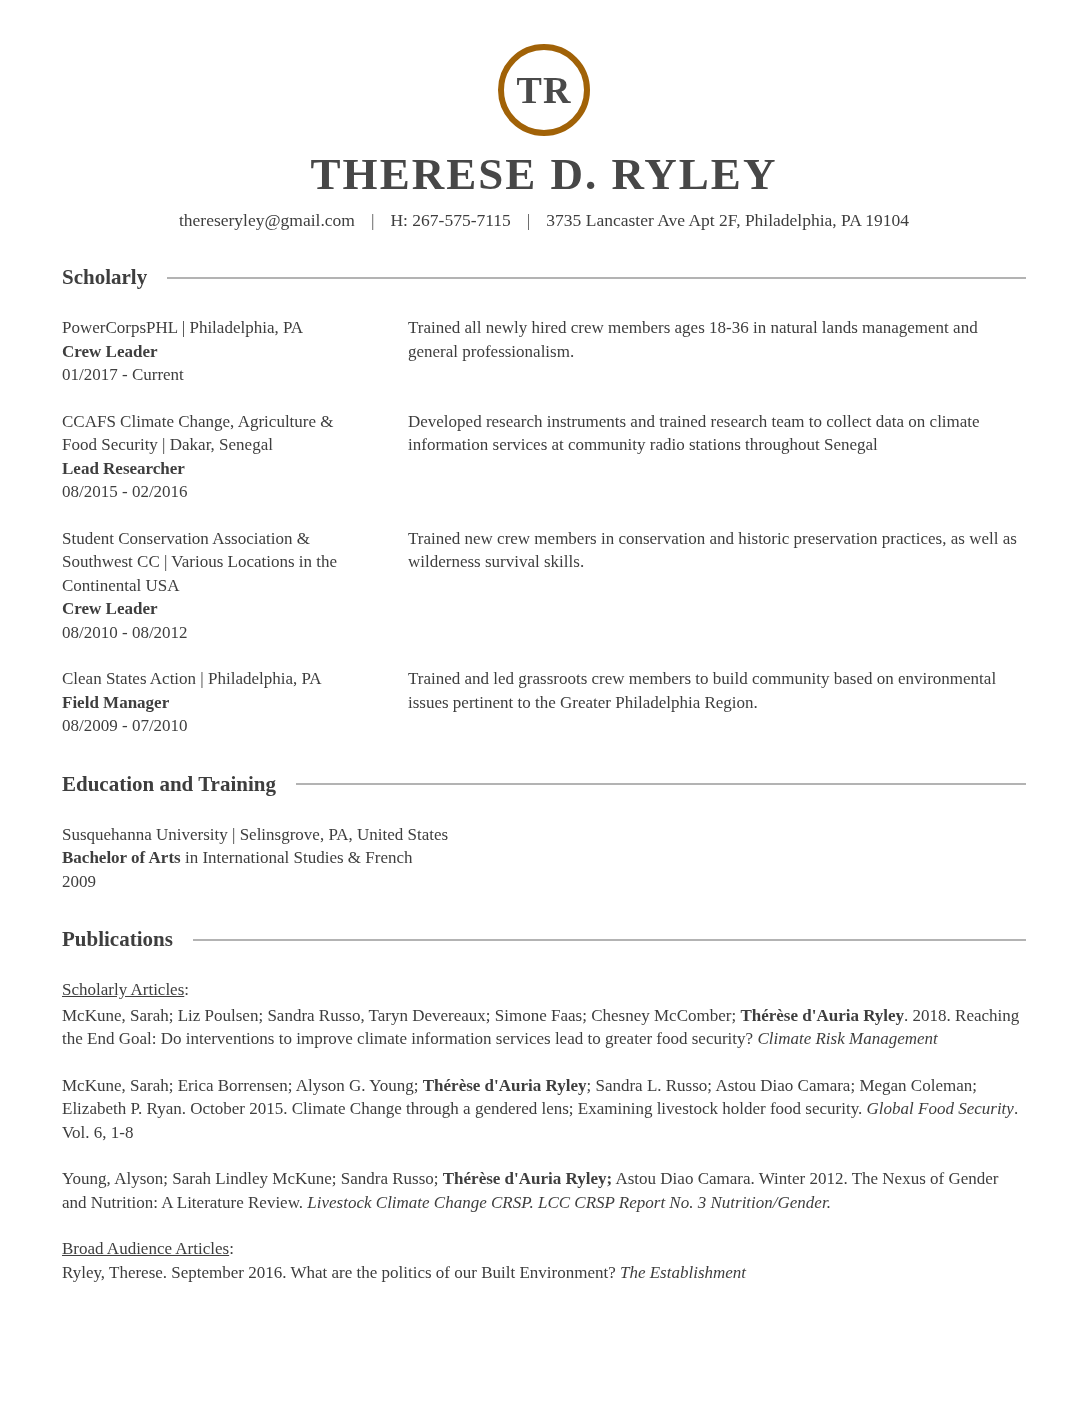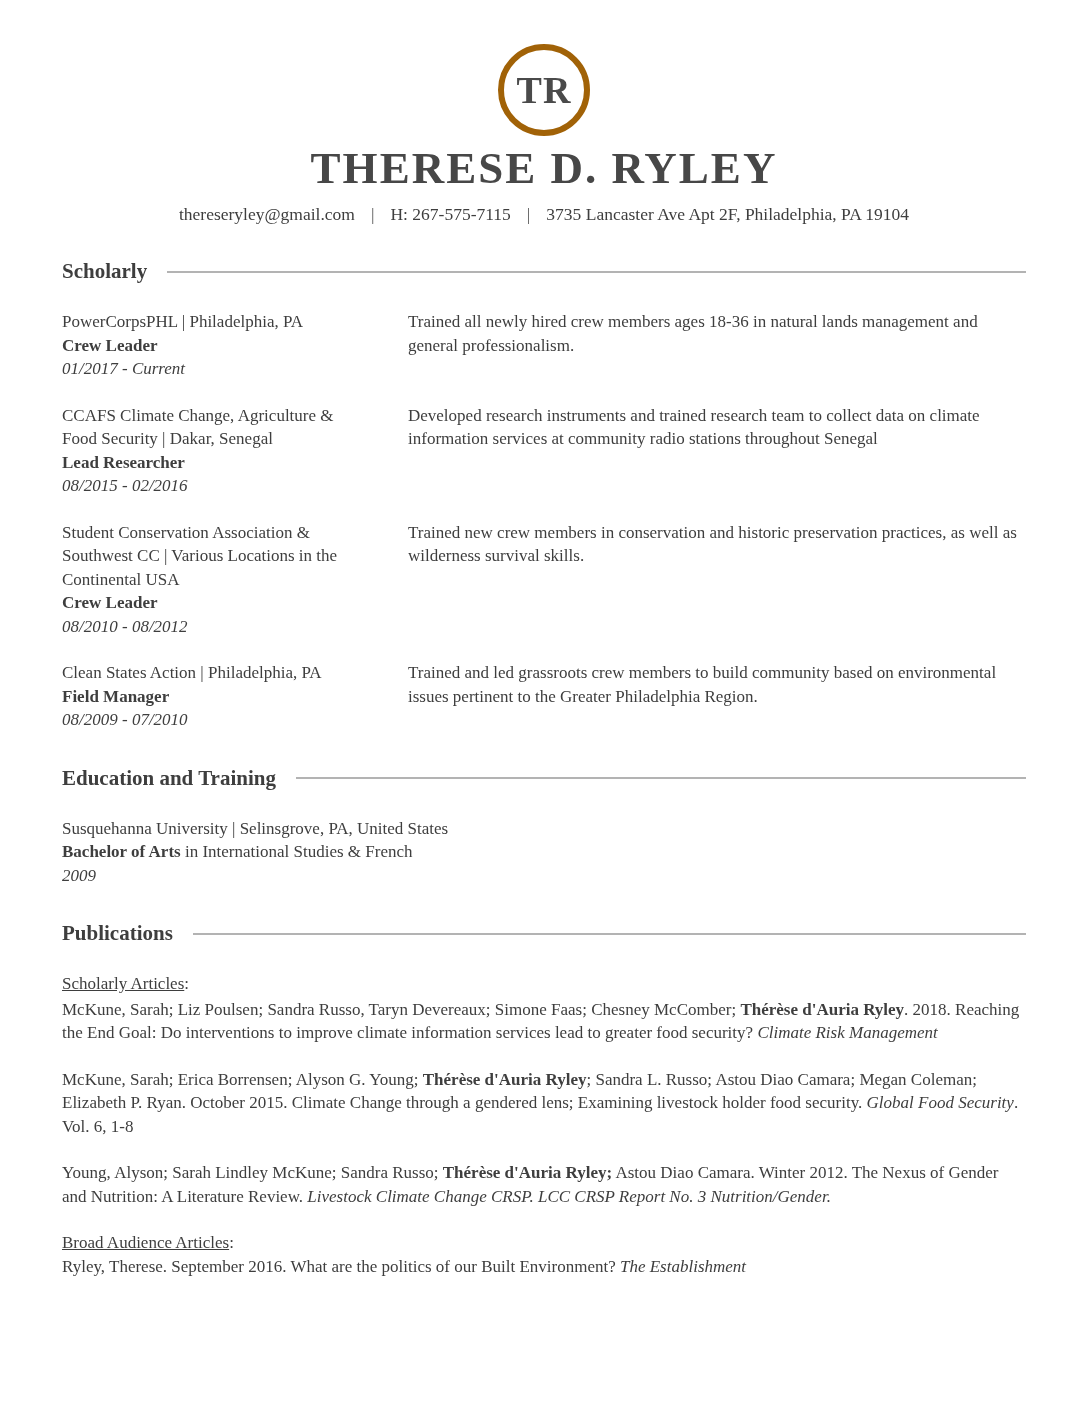--- a/index.html
+++ b/index.html
@@ -19,21 +19,21 @@
     width: 92px; height: 92px;
     border: 6px solid #a16207;
     border-radius: 50%;
     margin: 0 auto;
     display: flex; align-items: center; justify-content: center;
   }
   .monogram span {
     font-size: 38px; font-weight: bold; color: #4a4a4a; letter-spacing: 1px;
   }
   .name {
-    margin-top: 6px;
+    margin-top: 12px;
     font-size: 45px;
     font-weight: bold;
     letter-spacing: 2px;
     color: #474747;
   }
   .contact { margin-top: 10px; font-size: 17.5px; color: #3e3e3e; }
   .contact .sep { display: inline-block; margin: 0 16px; color: #5a5a5a; }
 
   
   section { margin-top: 34px; }
@@ -46,21 +46,21 @@
   
   .xp-entry {
     display: grid;
     grid-template-columns: 310px 1fr;
     column-gap: 36px;
     font-size: 17px;
     line-height: 23.5px;
     margin-bottom: 23px;
   }
   .role { font-weight: bold; }
-  .dates { font-style: italic; }
+  .dates { }
 
   
   .edu-entry { font-size: 17px; line-height: 23.5px; margin-bottom: 23px; }
 
   
   .group-label { font-size: 17px; line-height: 23.5px; }
   .group-label .u { text-decoration: underline; }
   .pub { font-size: 17px; line-height: 23.5px; margin-bottom: 23px; }
   .pub-gap { margin-top: 2px; }
   .b { font-weight: bold; }

